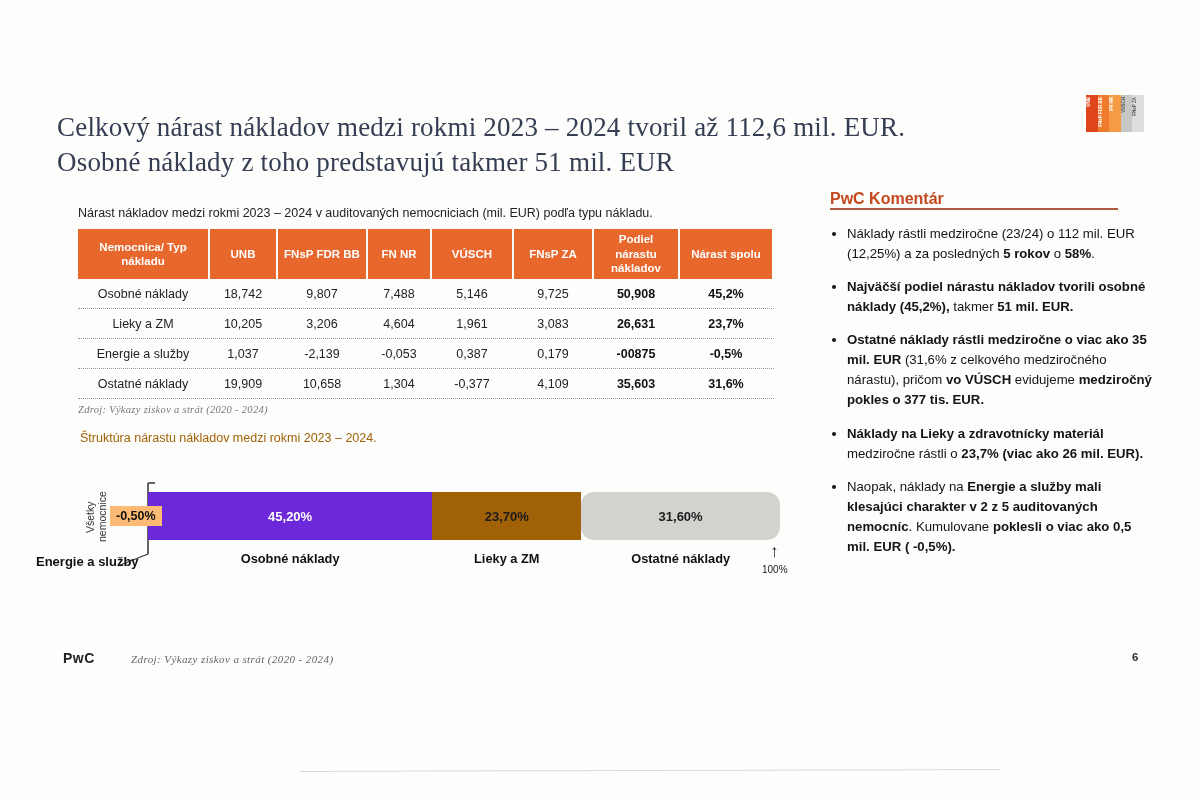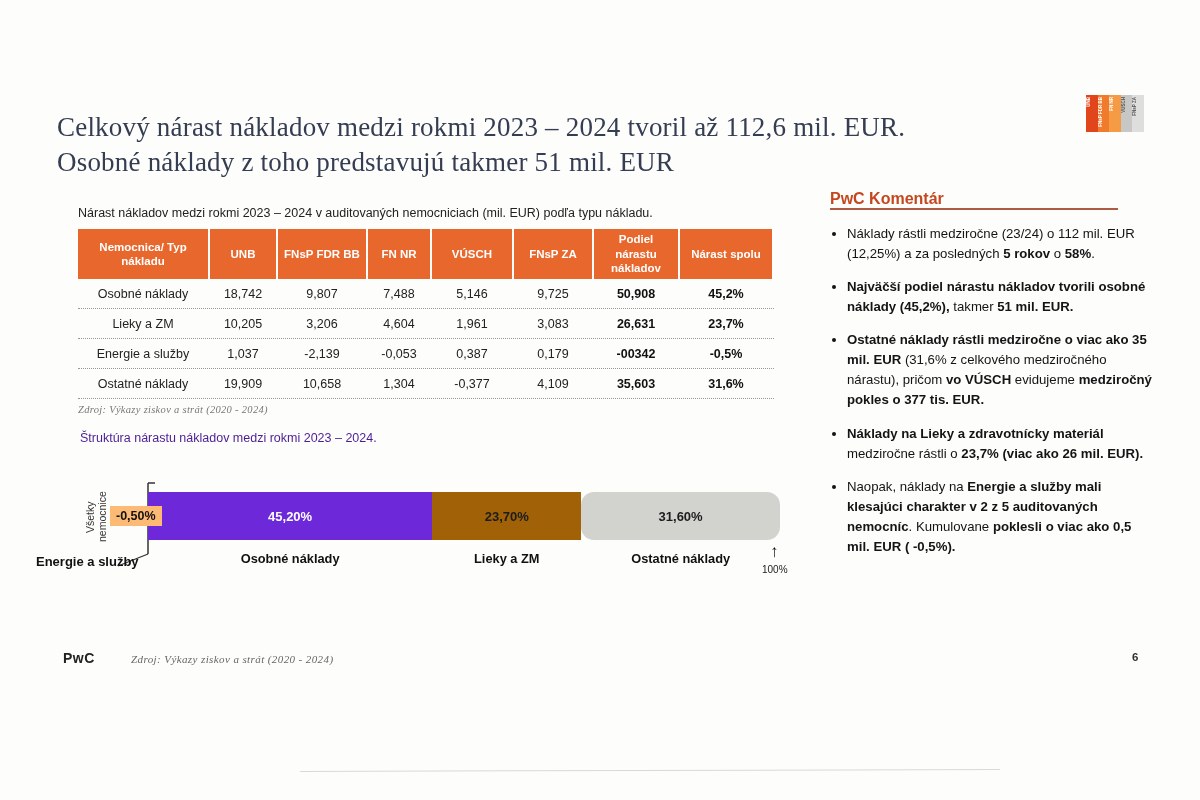--- a/index.html
+++ b/index.html
@@ -47,21 +47,21 @@
     font-size:12.5px;height:29px;display:flex;align-items:center;justify-content:center;
     color:#222;
   }
   .td.total{font-weight:bold;color:#111;}
   .source{
     font-family:"Liberation Serif",serif;font-style:italic;
     font-size:10.5px;color:#777;margin-top:5px;letter-spacing:.3px;
   }
 
   
-  .chart-title{position:absolute;left:80px;top:431px;font-size:12.5px;color:#4c1d95;}
+  .chart-title{position:absolute;left:80px;top:431px;font-size:12.5px;color:#a16207;}
   .chart{position:absolute;left:0;top:470px;width:810px;height:130px;}
   .axis-cat{
     position:absolute;left:84px;top:16px;height:62px;width:26px;
     writing-mode:vertical-rl;transform:rotate(180deg);
     font-size:10.5px;color:#333;text-align:center;line-height:1.15;
   }
   .bar{position:absolute;left:148px;top:22px;height:48px;display:flex;}
   .seg{height:48px;display:flex;align-items:center;justify-content:center;
        font-size:13px;font-weight:bold;}
   .neg-label{
@@ -157,21 +157,21 @@
           <div class="td total">26,631</div>
           <div class="td total">23,7%</div>
         </div>
         <div class="trow tbody-row">
           <div class="td">Energie a služby</div>
           <div class="td">1,037</div>
           <div class="td">-2,139</div>
           <div class="td">-0,053</div>
           <div class="td">0,387</div>
           <div class="td">0,179</div>
-          <div class="td total">-00342</div>
+          <div class="td total">-00875</div>
           <div class="td total">-0,5%</div>
         </div>
         <div class="trow tbody-row">
           <div class="td">Ostatné náklady</div>
           <div class="td">19,909</div>
           <div class="td">10,658</div>
           <div class="td">1,304</div>
           <div class="td">-0,377</div>
           <div class="td">4,109</div>
           <div class="td total">35,603</div>

